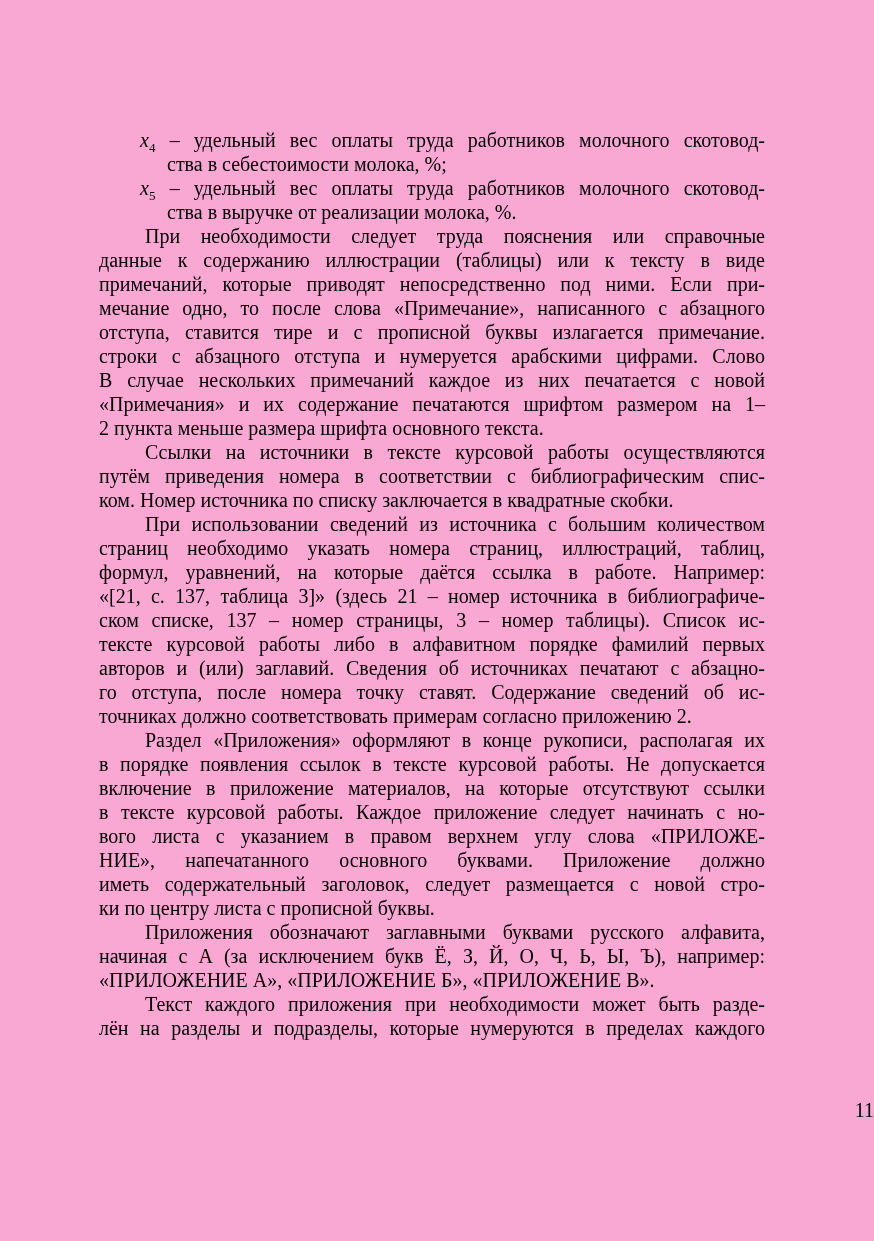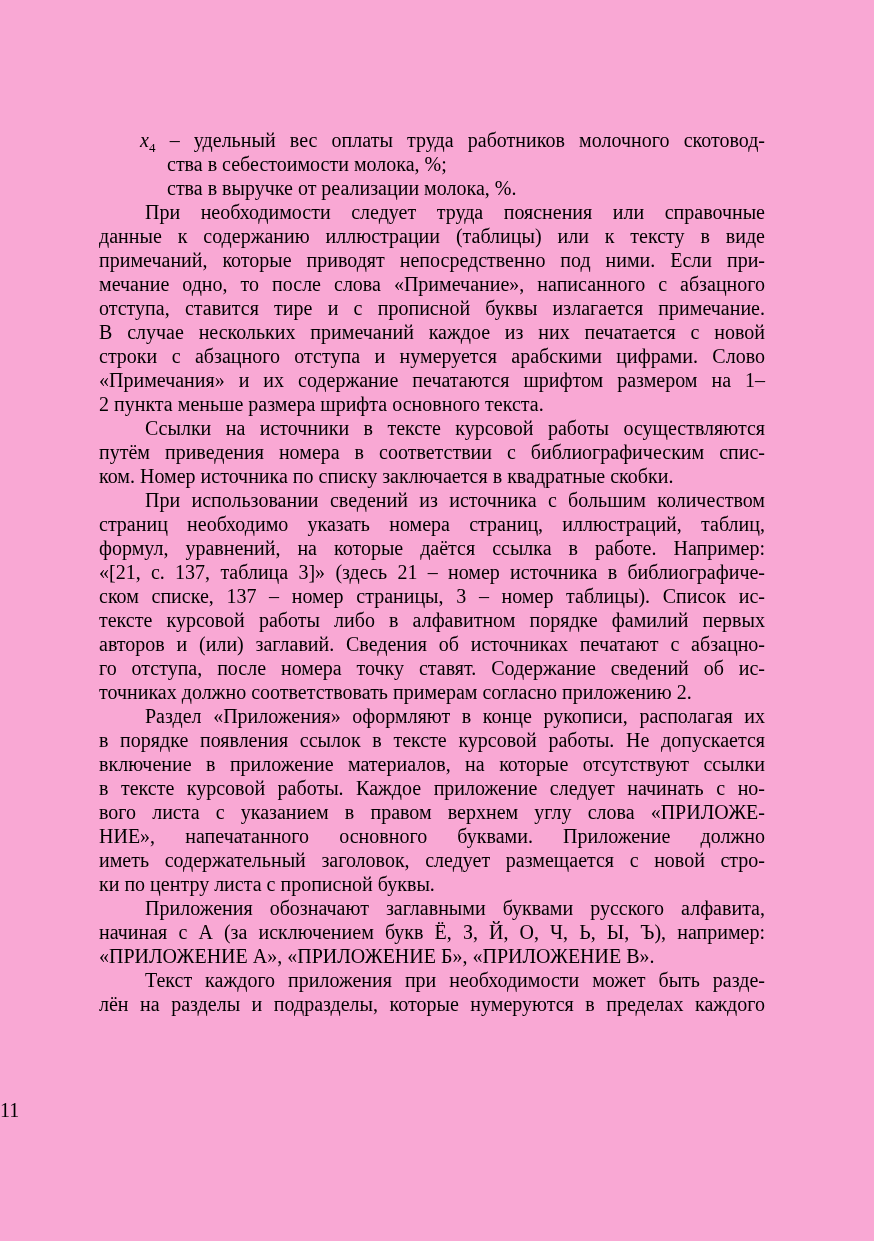--- a/index.html
+++ b/index.html
@@ -33,48 +33,49 @@
   .varsub {
     font-size: 13px;
     line-height: 0;
     vertical-align: sub;
   }
   .pagenum {
     position: absolute;
     left: 0;
     top: 1098px;
     width: 874px;
-    text-align: left;
+    text-align: right;
     font-size: 20px;
     line-height: 24px;
   }
 </style>
 </head>
 <body>
 
 <div class="page">
   <div class="text-block">
 
     <div>
       <div class="ln d1"><span class="var">x</span><sub class="varsub">4</sub> <span>– удельный вес оплаты труда работников молочного скотовод-</span></div>
       <div class="ln d2 last">ства в себестоимости молока, %;</div>
     </div>
 
     <div>
+      <div class="ln d1"><span class="var">x</span><sub class="varsub">5</sub> <span>– удельный вес оплаты труда работников молочного скотовод-</span></div>
       <div class="ln d2 last">ства в выручке от реализации молока, %.</div>
     </div>
 
     <div>
       <div class="ln ind">При необходимости следует труда пояснения или справочные</div>
       <div class="ln">данные к содержанию иллюстрации (таблицы) или к тексту в виде</div>
       <div class="ln">примечаний, которые приводят непосредственно под ними. Если при-</div>
       <div class="ln">мечание одно, то после слова «Примечание», написанного с абзацного</div>
       <div class="ln">отступа, ставится тире и с прописной буквы излагается примечание.</div>
+      <div class="ln">строки с абзацного отступа и нумеруется арабскими цифрами. Слово</div>
       <div class="ln">В случае нескольких примечаний каждое из них печатается с новой</div>
-      <div class="ln">строки с абзацного отступа и нумеруется арабскими цифрами. Слово</div>
       <div class="ln">«Примечания» и их содержание печатаются шрифтом размером на 1–</div>
       <div class="ln last">2 пункта меньше размера шрифта основного текста.</div>
     </div>
 
     <div>
       <div class="ln ind">Ссылки на источники в тексте курсовой работы осуществляются</div>
       <div class="ln">путём приведения номера в соответствии с библиографическим спис-</div>
       <div class="ln last">ком. Номер источника по списку заключается в квадратные скобки.</div>
     </div>
 

